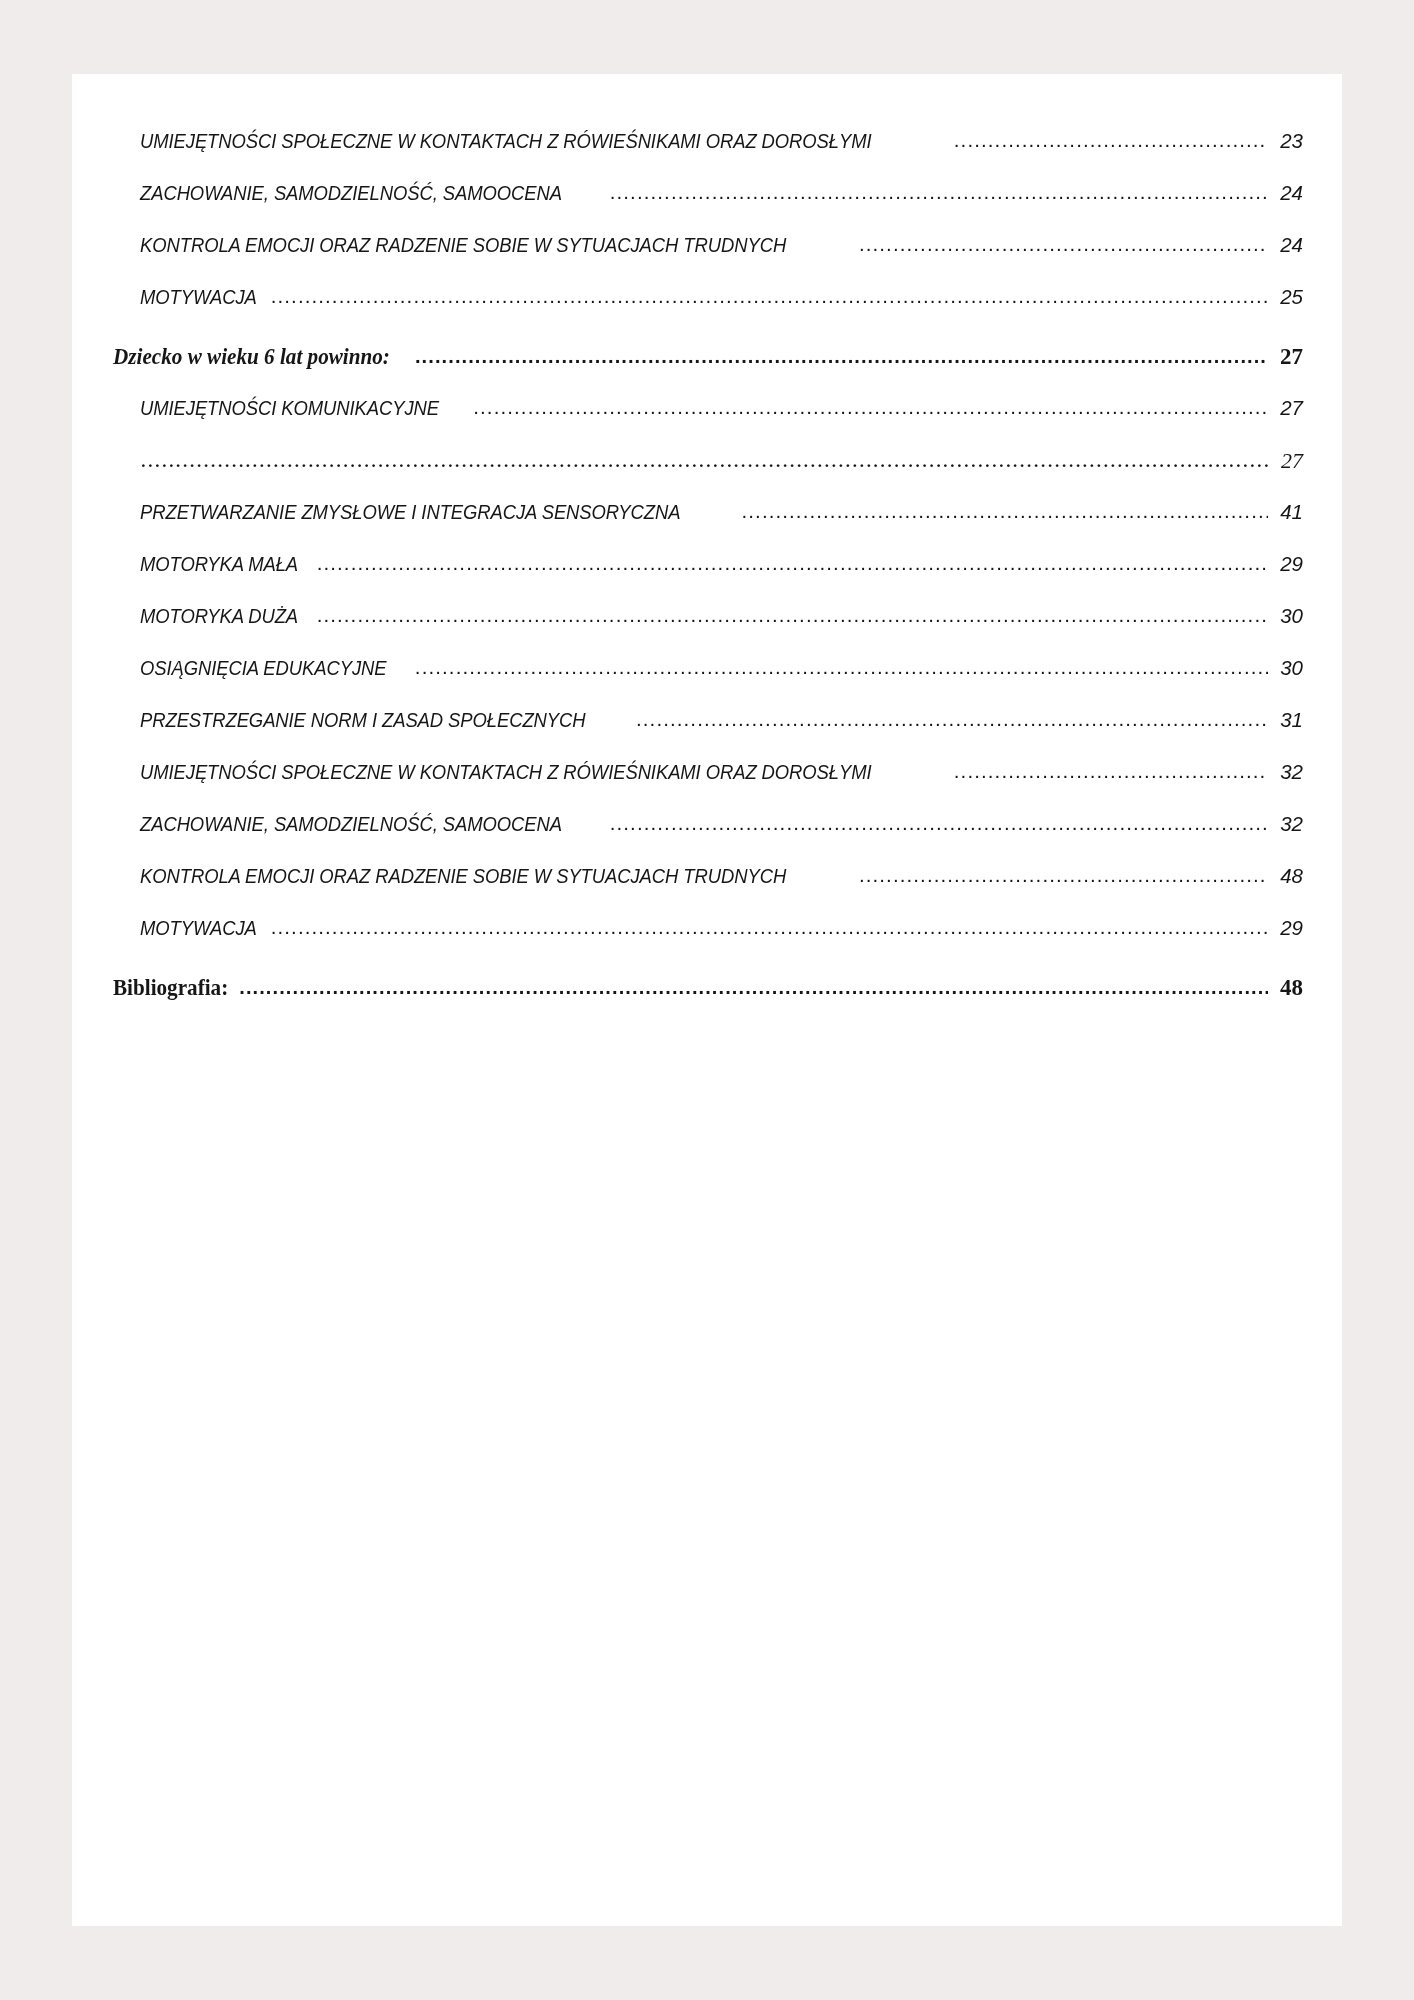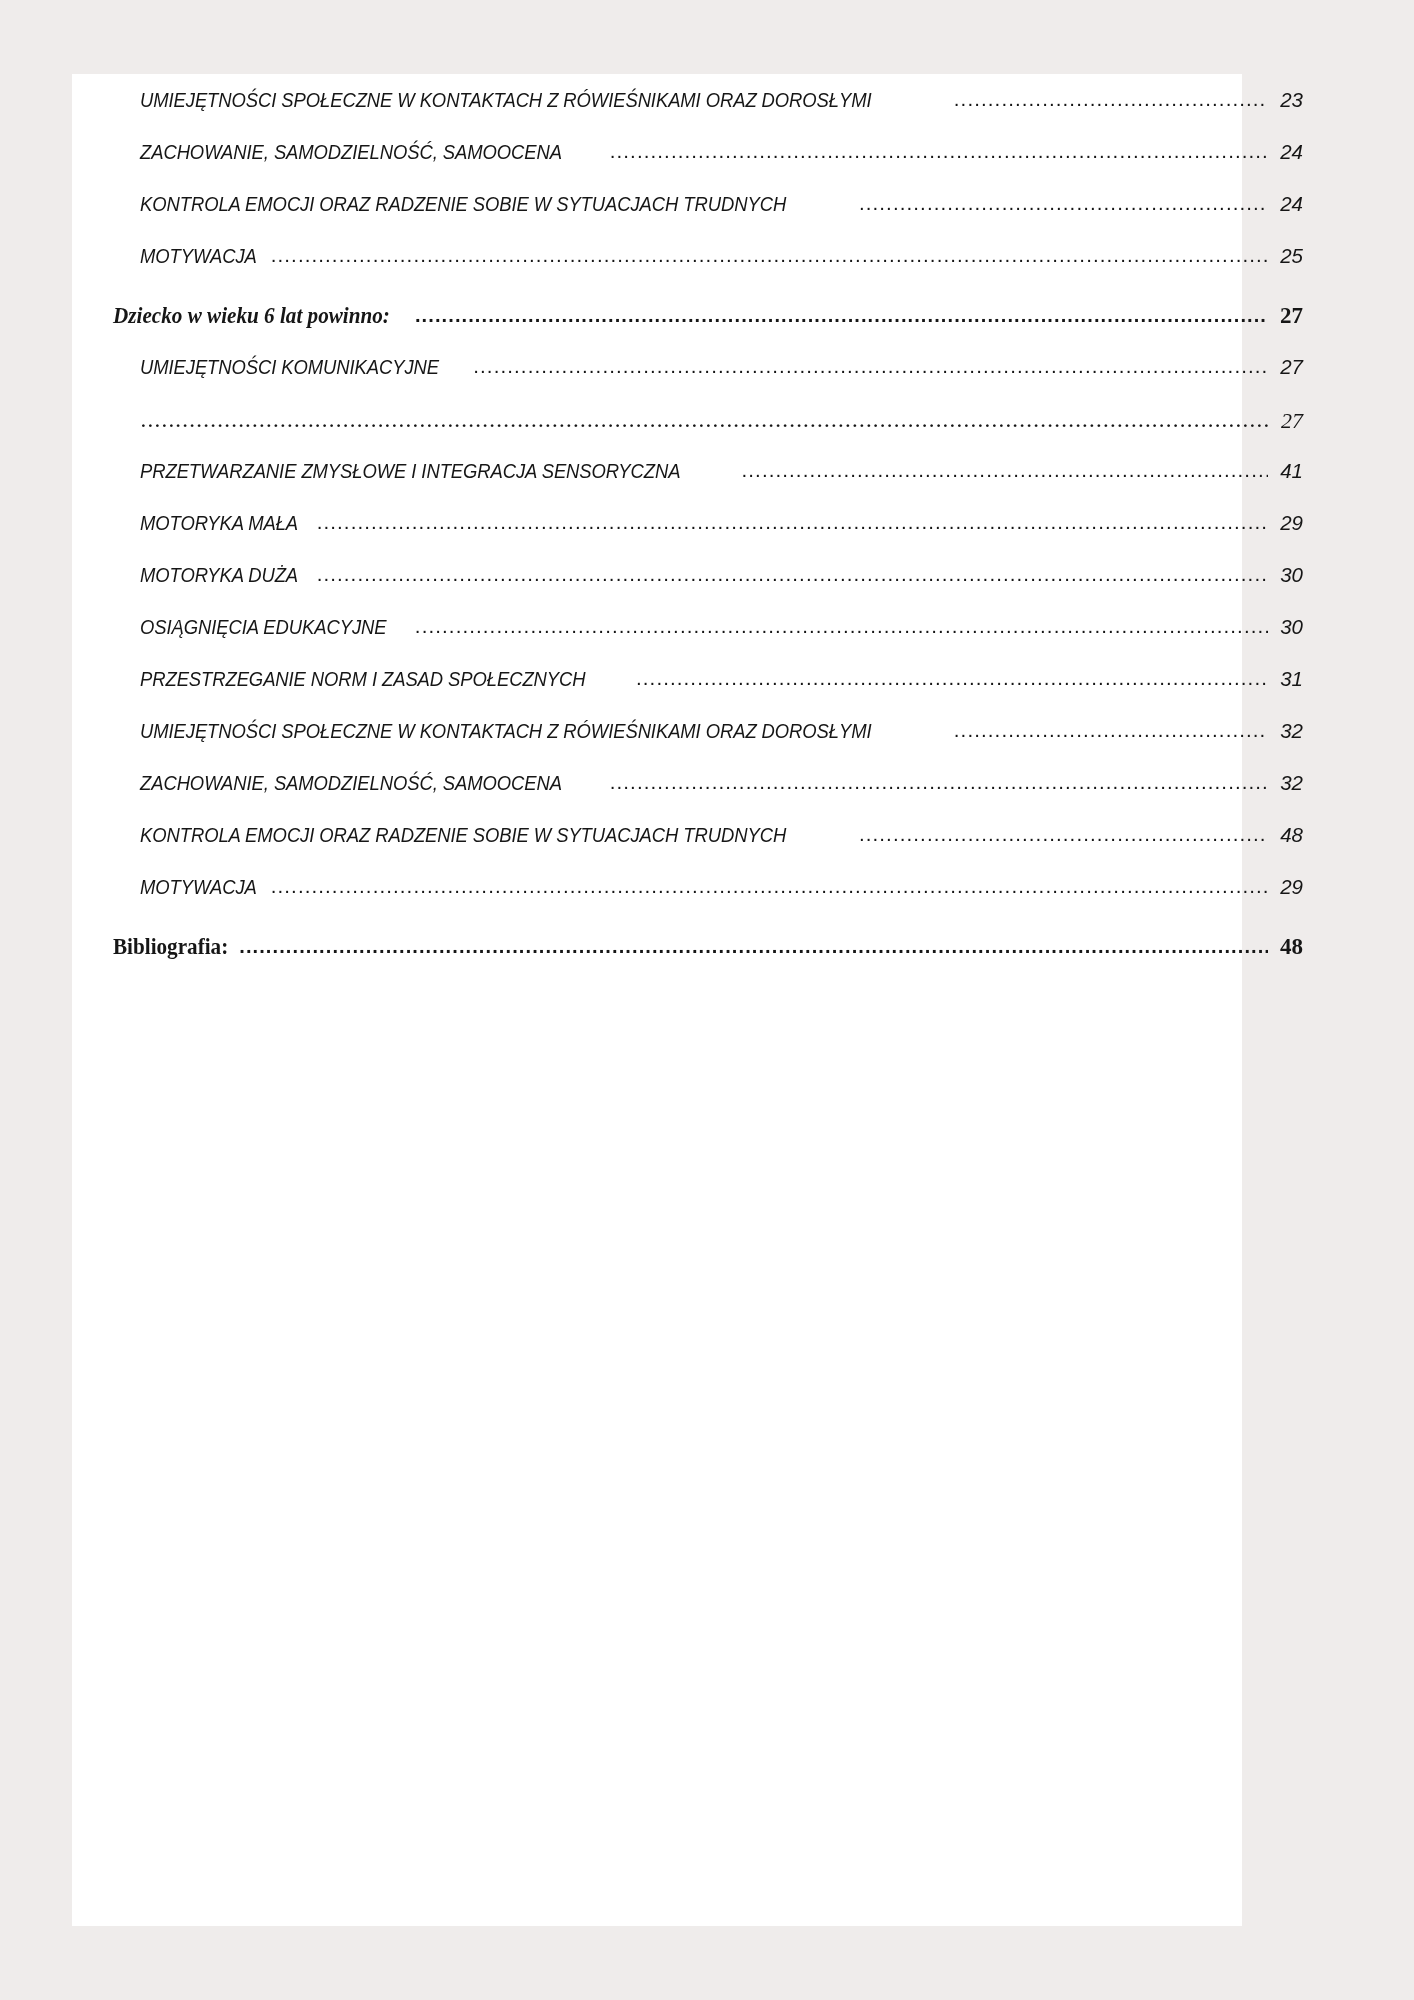--- a/index.html
+++ b/index.html
@@ -11,21 +11,21 @@
     height: 2000px;
     background: #efeceb;
     font-family: "Liberation Sans", sans-serif;
     overflow: hidden;
   }
 
   .page-sheet {
     position: absolute;
     left: 72px;
     top: 74px;
-    width: 1170px;
+    width: 1270px;
     height: 1852px;
     background: #ffffff;
   }
 
   .toc {
     position: absolute;
     left: 41px;
     top: 14px;
     width: 1190px;
   }
@@ -117,20 +117,21 @@
   }
 
   .entry-title {
     flex: 0 0 auto;
   }
   .entry-page {
     flex: 0 0 auto;
     text-align: right;
     min-width: 30px;
     padding-left: 4px;
+    margin-top: 41px;
   }
 
   
   .row-gap-before {
     margin-top: 7px;
   }
 </style>
 </head>
 <body>
 

